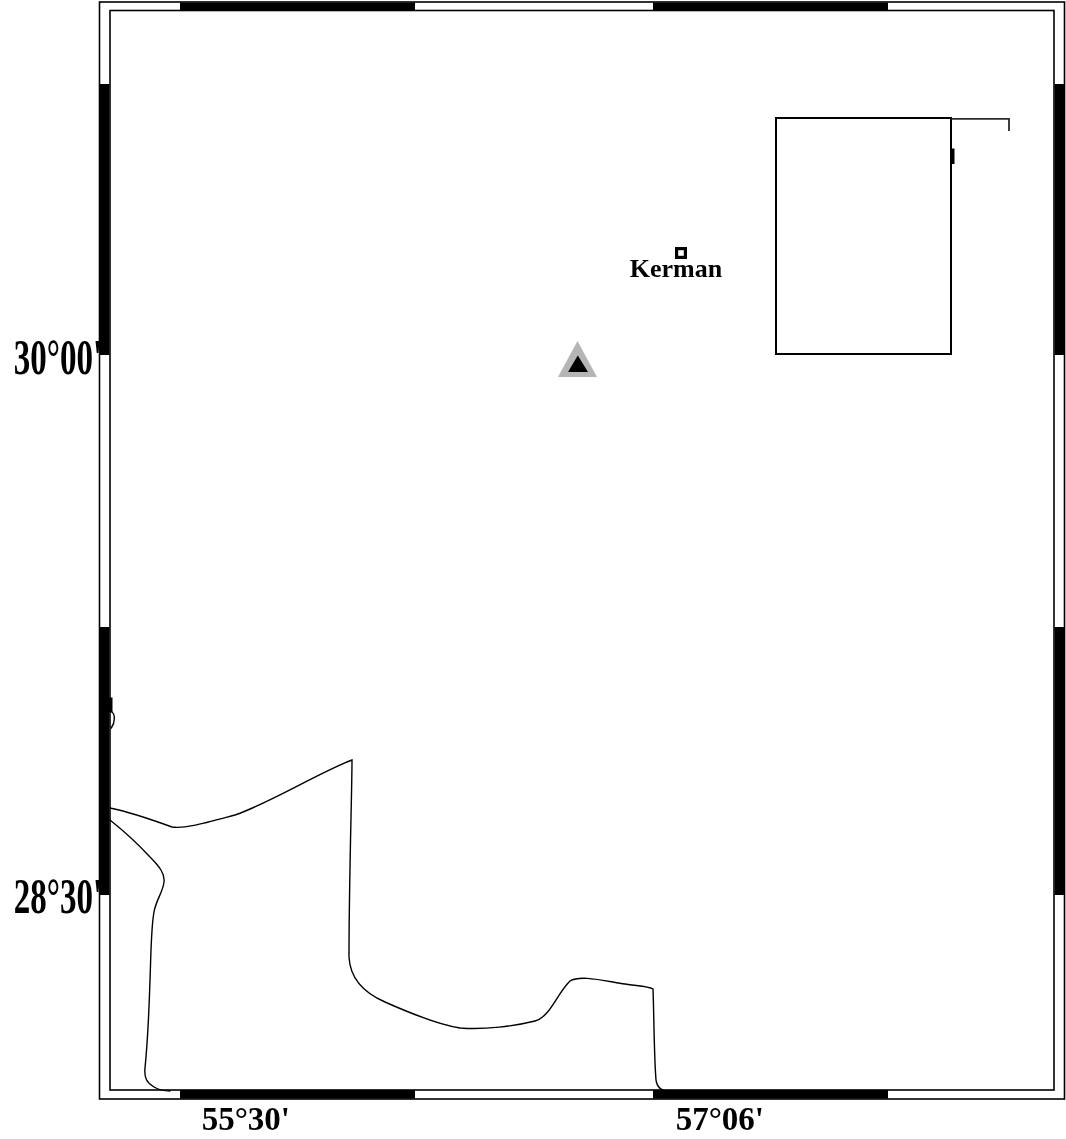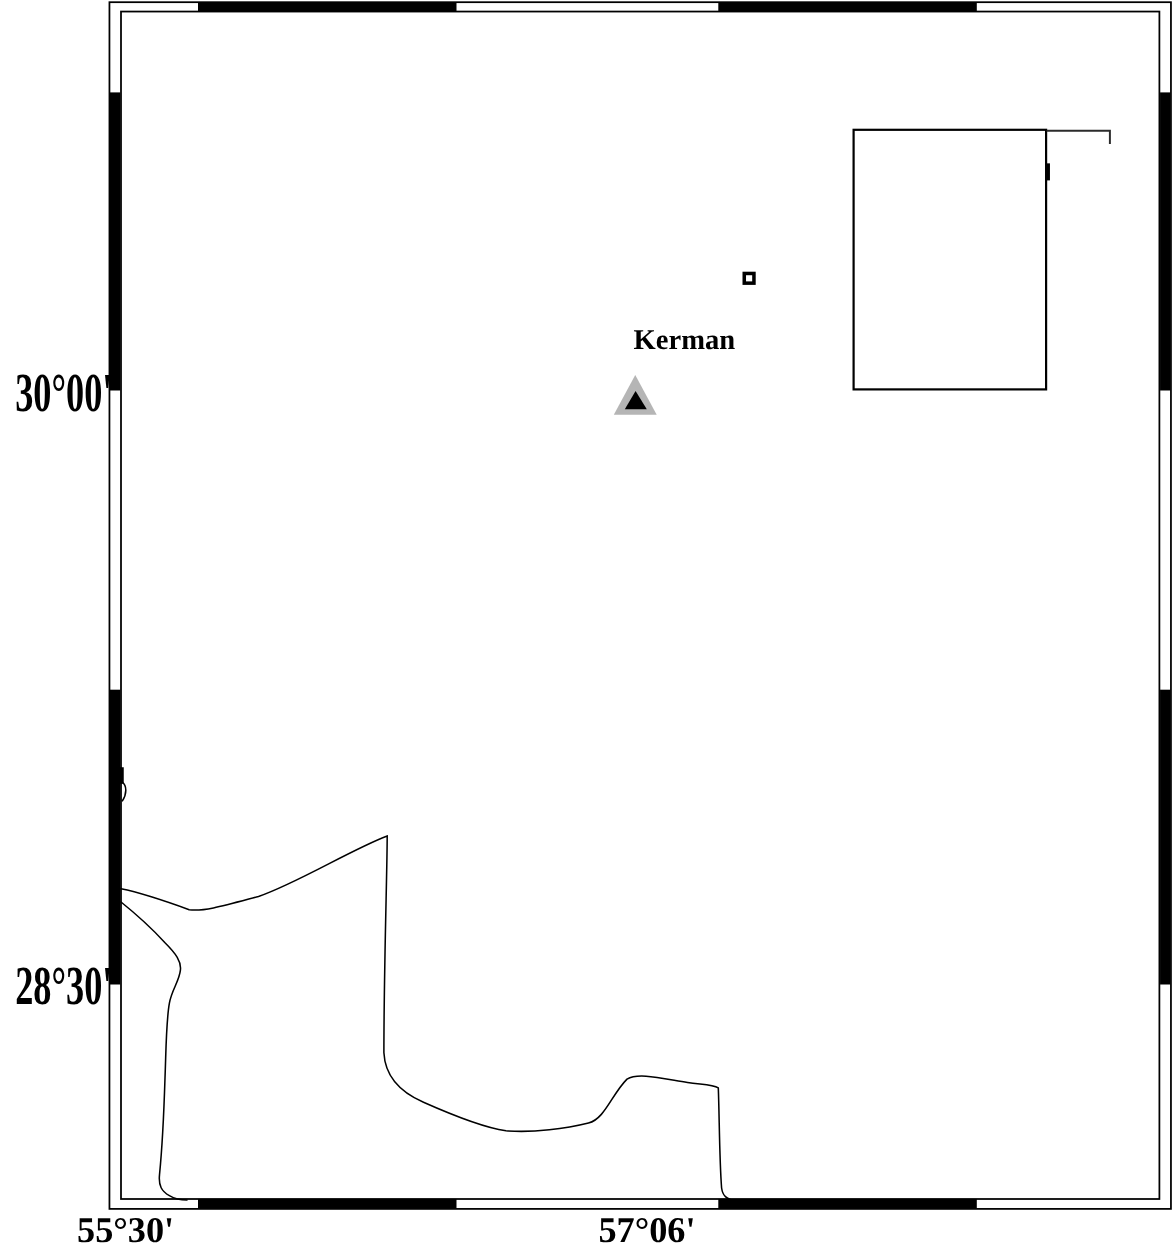--- a/index.html
+++ b/index.html
@@ -24,35 +24,34 @@
     text-align:right;
     font-size:50px;
     line-height:50px;
     transform:scaleX(0.66);
     transform-origin:100% 50%;
   }
   .lbl-left.l0{top:332px;}
   .lbl-left.l1{top:871px;}
   .lbl-bottom{
     width:220px;
-    text-align:left;
+    text-align:right;
     font-size:33px;
     line-height:34px;
     top:1102px;
   }
   .lbl-bottom.b0{left:70px;}
   .lbl-bottom.b1{left:544px;}
   .lbl-city{
     width:200px;
-    text-align:left;
+    text-align:center;
     font-size:26px;
     line-height:26px;
     left:576px;
     top:256px;
-    margin-top:40px;
   }
 </style>
 </head>
 <body>
 
 <div id="canvas">
 
   <svg id="map-svg" width="1066" height="1139" viewBox="0 0 1066 1139">
 
     <rect x="99.5" y="2" width="965" height="1097" fill="none" stroke="#000" stroke-width="1.6"></rect>

